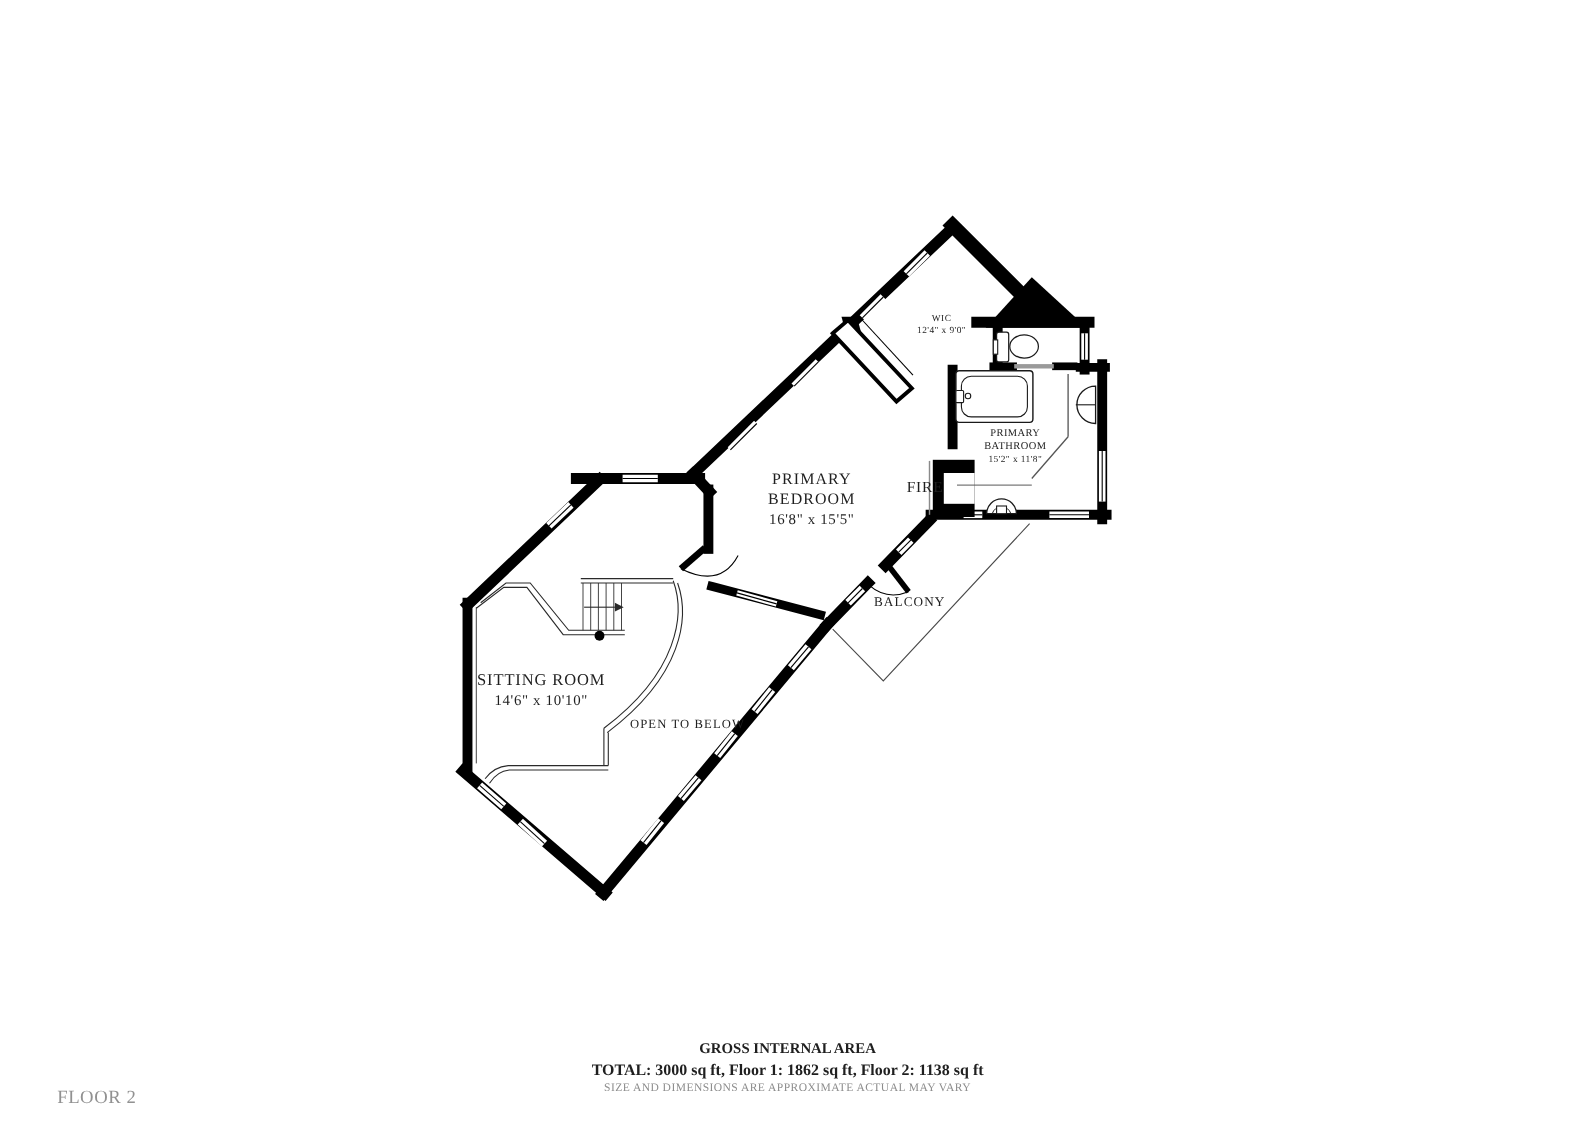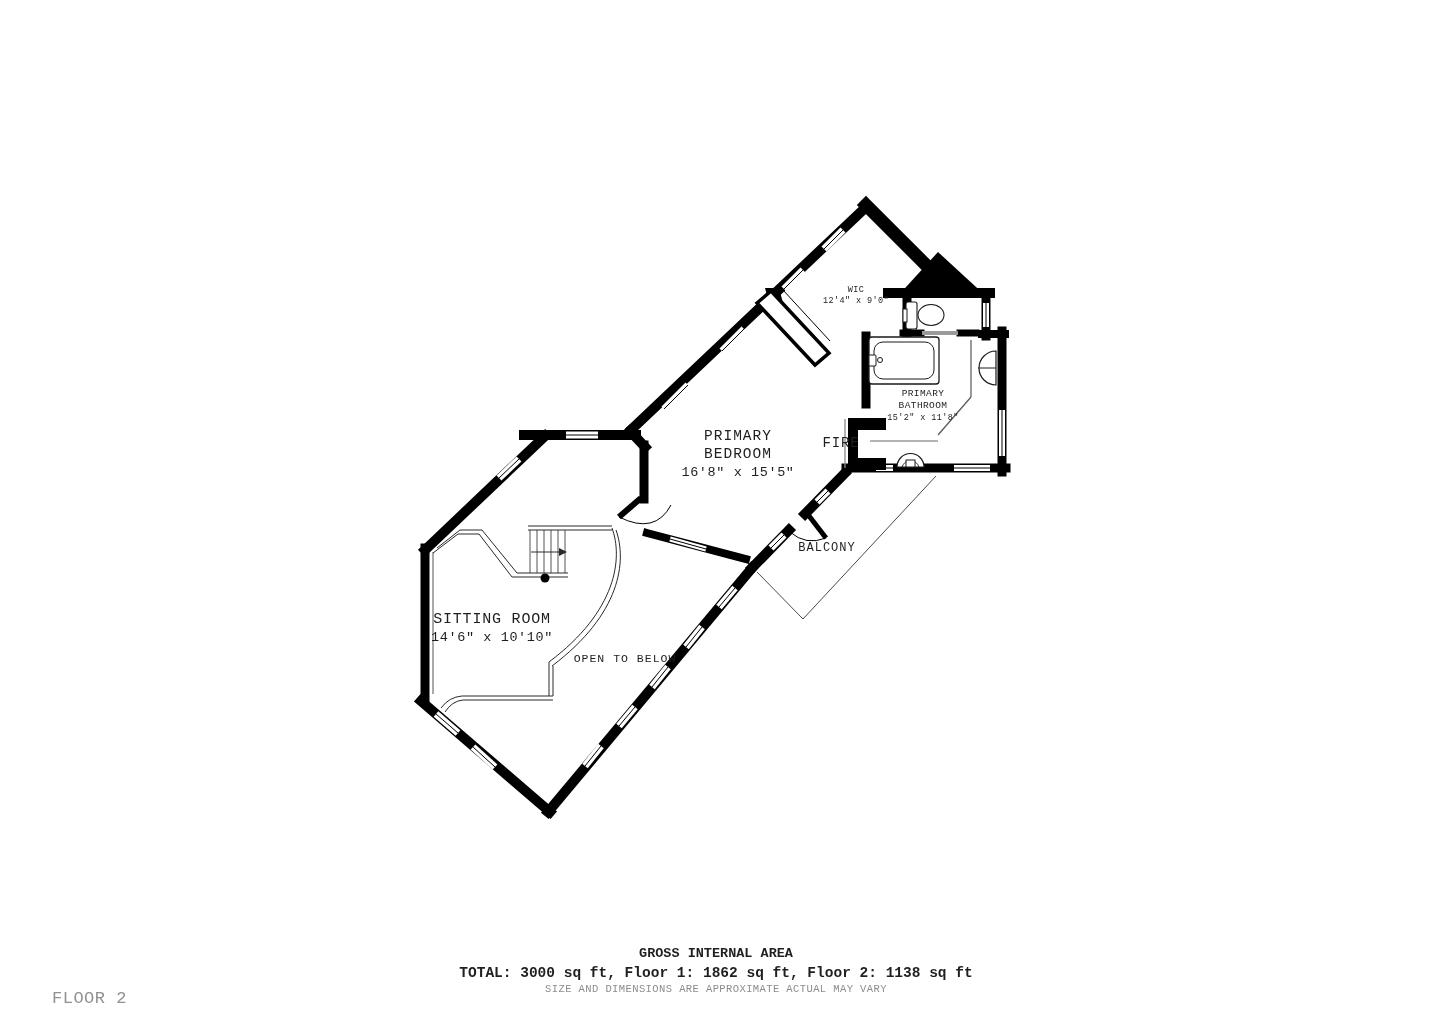--- a/index.html
+++ b/index.html
@@ -1,17 +1,17 @@
 <!DOCTYPE html>
 <html><head>
 <meta charset="utf-8">
 <style>
   html,body{margin:0;padding:0;background:#ffffff;}
   .page{position:relative;width:1300px;height:1029px;background:#fff;overflow:hidden;
-        font-family:Liberation Mono, monospace;}
+        font-family:Liberation Serif, serif;}
   svg text{fill:#1f1f1f;}
   .room-lg{font-size:14.5px;letter-spacing:1px;}
   .room-md{font-size:15px;letter-spacing:.8px;}
   .room-dim-lg{font-size:13.5px;letter-spacing:.6px;}
   .room-sm{font-size:9.5px;letter-spacing:.4px;}
   .room-xs{font-size:8.5px;letter-spacing:.4px;}
   .fire-t{font-size:14px;letter-spacing:.8px;}
   .balc-t{font-size:12px;letter-spacing:1px;}
   .open-t{font-size:11.5px;letter-spacing:1px;}
   .foot-b{font-size:13.5px;font-weight:bold;}

